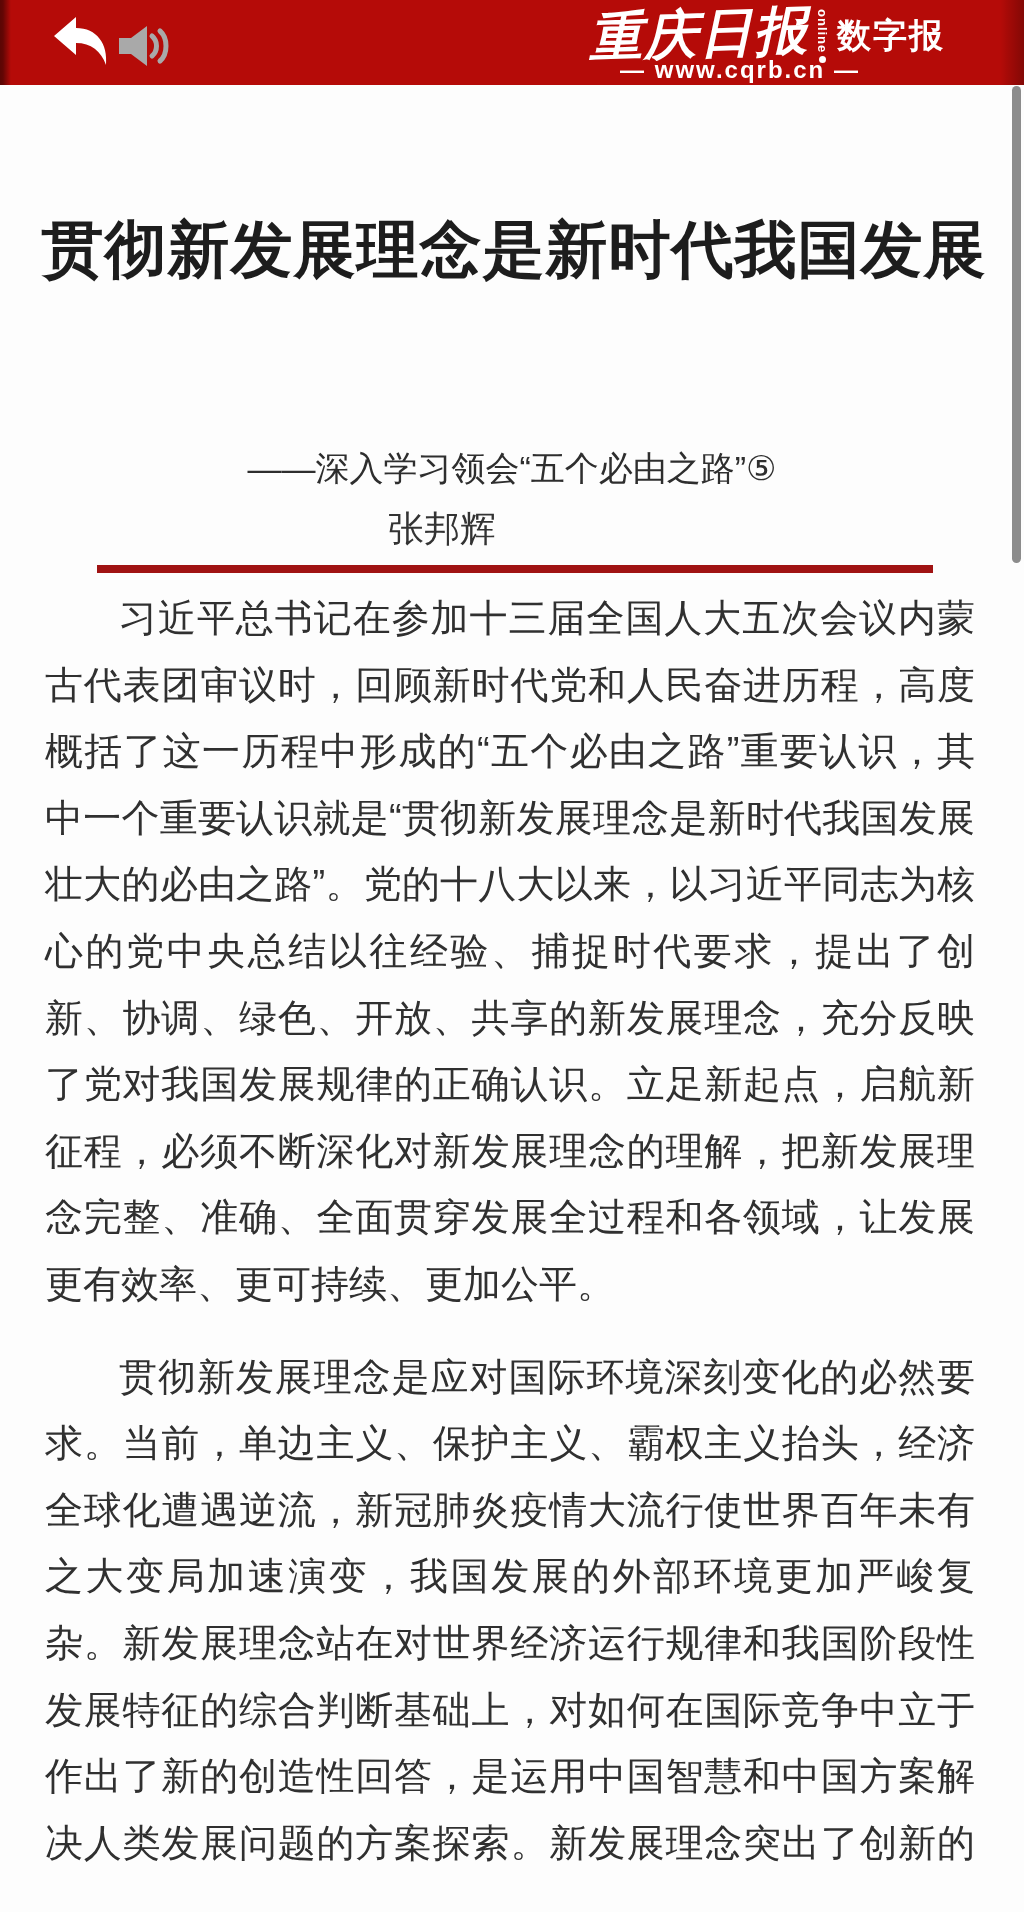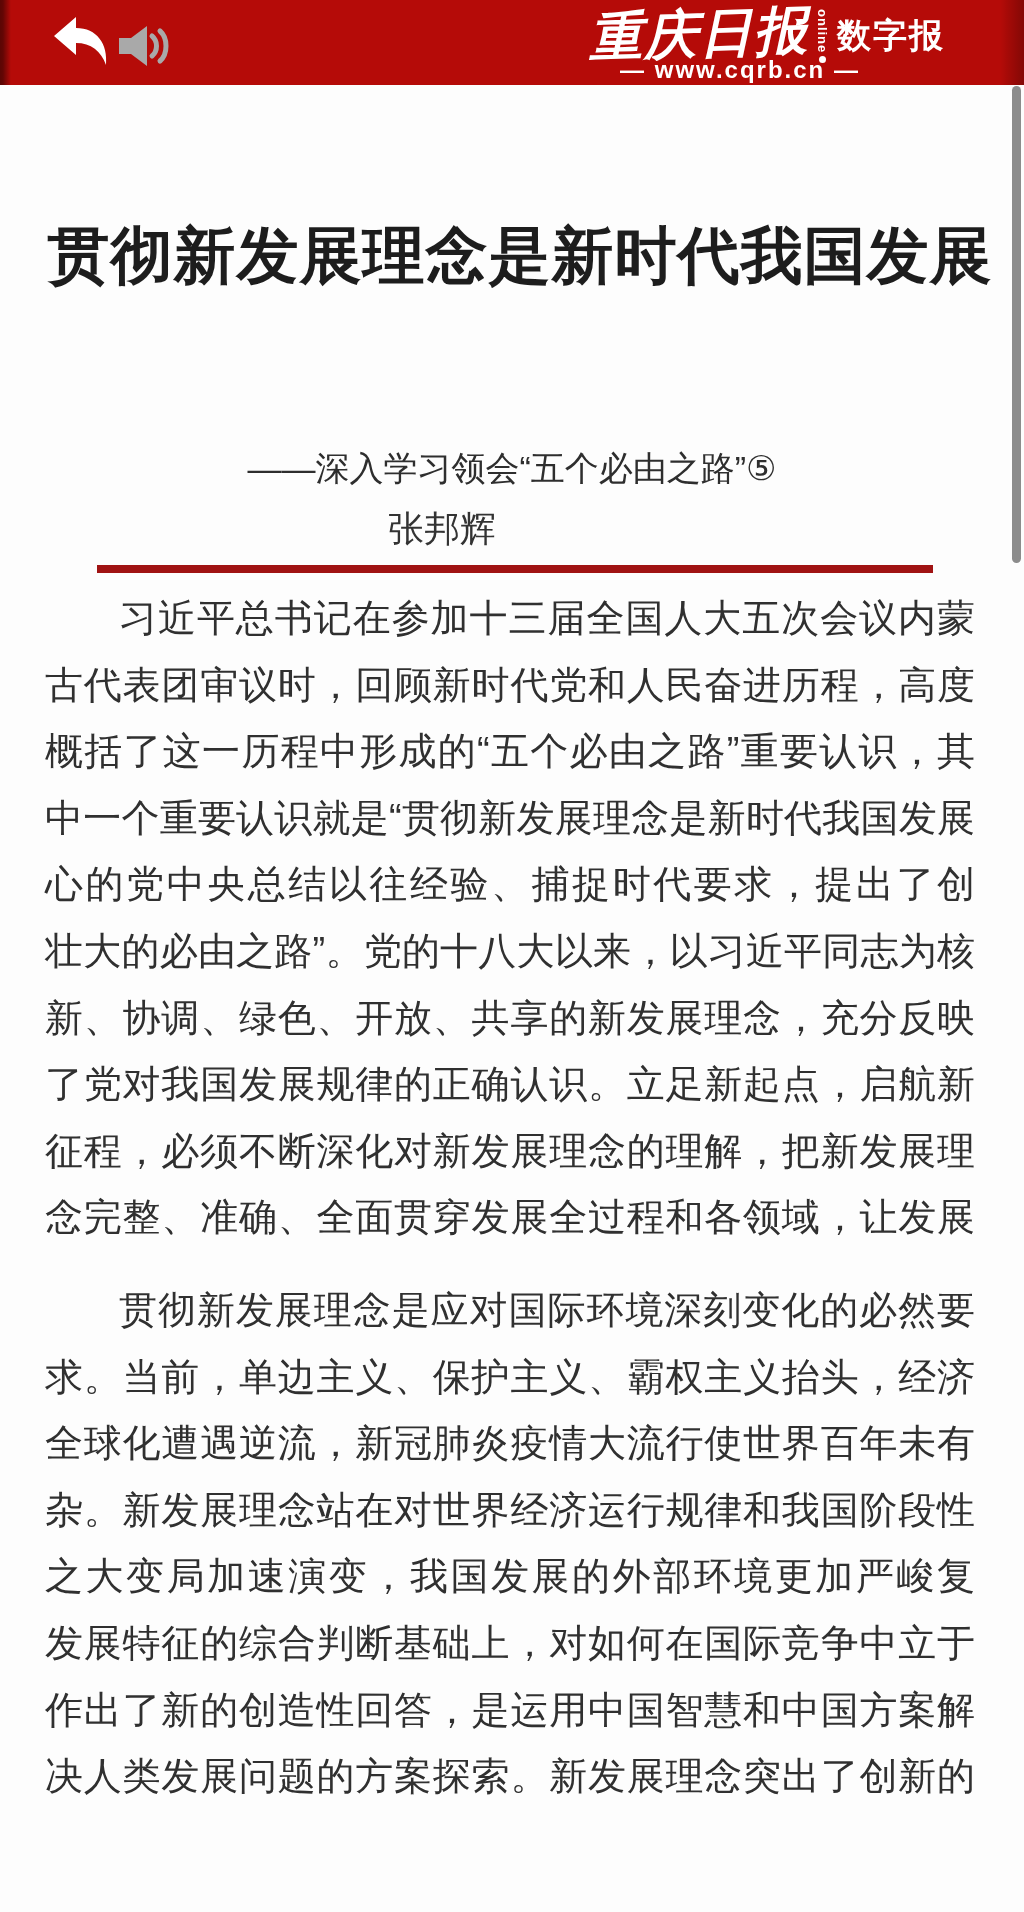--- a/index.html
+++ b/index.html
@@ -34,21 +34,21 @@
   }
   .brand-online .dot{width:7px;height:7px;border-radius:50%;background:#fff;margin-top:3px;}
   .brand-suffix{font-size:34px;line-height:62px;font-weight:900;margin-left:5px;letter-spacing:2px;}
   .site{
     position:absolute;top:56px;left:545px;width:390px;text-align:center;
     color:#ffffff;font-size:24px;line-height:28px;font-weight:bold;letter-spacing:2px;
     white-space:nowrap;
   }
   
   .title{
-    position:absolute;top:206px;left:22px;width:980px;margin:8px;
+    position:absolute;top:206px;left:22px;width:980px;margin:2px;
     text-align:center;font-size:62px;line-height:84px;font-weight:800;
     color:#1d1d1d;letter-spacing:1px;
   }
   .subtitle{
     position:absolute;top:445px;left:0;width:1024px;text-align:center;
     font-size:34px;line-height:46px;color:#2e2e2e;
   }
   .author{
     position:absolute;top:506px;left:0;width:884px;text-align:center;
     font-size:36px;line-height:46px;color:#333333;
@@ -109,42 +109,43 @@
   <div class="bodytext">
 
       <div class="line indent j">习近平总书记在参加十三届全国人大五次会议内蒙</div>
 
       <div class="line j">古代表团审议时，回顾新时代党和人民奋进历程，高度</div>
 
       <div class="line j">概括了这一历程中形成的“五个必由之路”重要认识，其</div>
 
       <div class="line j">中一个重要认识就是“贯彻新发展理念是新时代我国发展</div>
 
+      <div class="line j">壮大的必由之路”。党的十八大以来，以习近平同志为核</div>
+
       <div class="line j">心的党中央总结以往经验、捕捉时代要求，提出了创</div>
-
-      <div class="line j">壮大的必由之路”。党的十八大以来，以习近平同志为核</div>
 
       <div class="line j">新、协调、绿色、开放、共享的新发展理念，充分反映</div>
 
       <div class="line j">了党对我国发展规律的正确认识。立足新起点，启航新</div>
 
       <div class="line j">征程，必须不断深化对新发展理念的理解，把新发展理</div>
 
       <div class="line j">念完整、准确、全面贯穿发展全过程和各领域，让发展</div>
 
+      <div class="line end">更有效率、更可持续、更加公平。</div>
 
       <div class="line indent gap j">贯彻新发展理念是应对国际环境深刻变化的必然要</div>
 
       <div class="line j">求。当前，单边主义、保护主义、霸权主义抬头，经济</div>
 
       <div class="line j">全球化遭遇逆流，新冠肺炎疫情大流行使世界百年未有</div>
 
+      <div class="line j">之大变局加速演变，我国发展的外部环境更加严峻复</div>
+
       <div class="line j">杂。新发展理念站在对世界经济运行规律和我国阶段性</div>
-
-      <div class="line j">之大变局加速演变，我国发展的外部环境更加严峻复</div>
 
       <div class="line j">发展特征的综合判断基础上，对如何在国际竞争中立于</div>
 
 
       <div class="line j">作出了新的创造性回答，是运用中国智慧和中国方案解</div>
 
       <div class="line j">决人类发展问题的方案探索。新发展理念突出了创新的</div>
     </div>
 
   <div class="thumb"></div>

